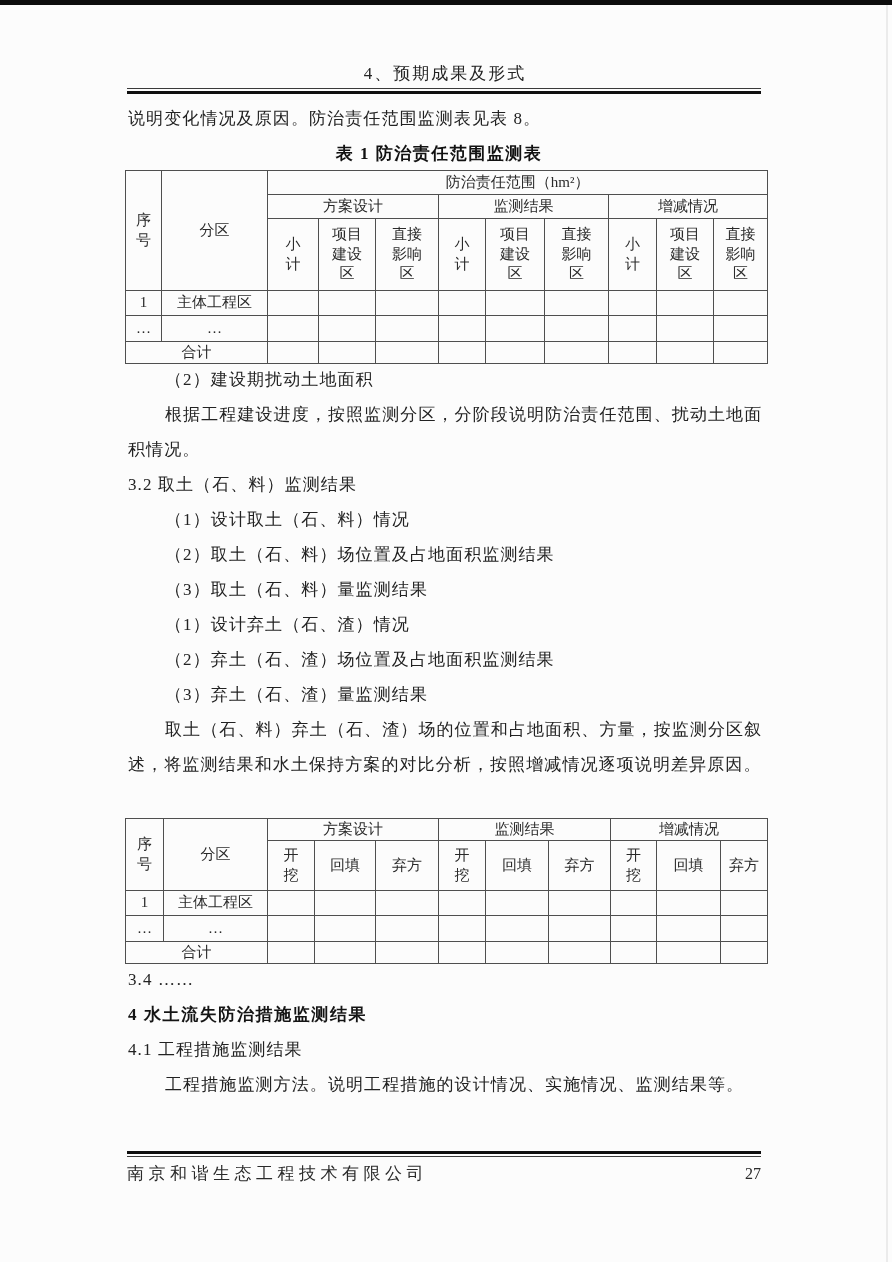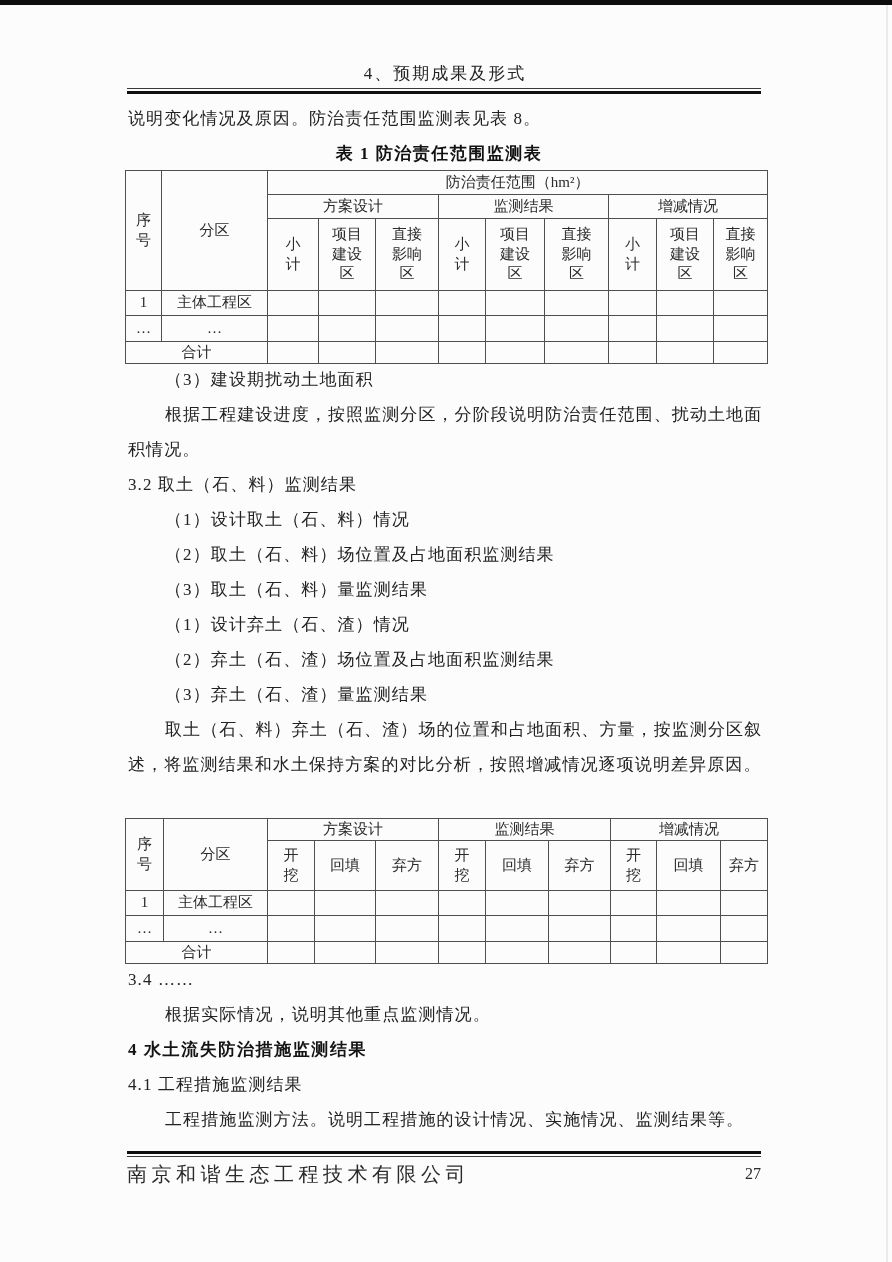--- a/index.html
+++ b/index.html
@@ -64,21 +64,21 @@
   .t2 tr.rt td{height:21px;}
 
   
   .footer-rule{position:absolute;left:127px;top:1151px;width:634px;}
   .footer-rule .thick{height:3px;background:#0f0f0f;margin-bottom:2px;}
   .footer-rule .thin{height:1px;background:#3a3a3a;}
   .footer-row{
     position:absolute;left:127px;top:1161px;width:634px;height:26px;line-height:26px;
     display:flex;justify-content:space-between;align-items:center;
   }
-  .footer-company{font-size:20px;letter-spacing:4.5px;color:#2a2a2a;}
+  .footer-company{font-size:17px;letter-spacing:4.5px;color:#2a2a2a;}
   .footer-page{font-size:16px;color:#2a2a2a;}
 </style>
 </head>
 <body>
 
 <div class="top-bar"></div>
 <div class="edge-right"></div>
 
 <div class="header-title">4、预期成果及形式</div>
 <div class="header-rule">
@@ -177,21 +177,21 @@
         <td></td>
         <td></td>
     <td></td>
         <td></td>
         <td></td>
   </tr>
 </tbody>
   </table>
 
 <div class="lines-a">
-  <div class="line indent">（3）建设期扰动土地面积</div>
+  <div class="line indent">（2）建设期扰动土地面积</div>
   <div class="line indent">根据工程建设进度，按照监测分区，分阶段说明防治责任范围、扰动土地面</div>
   <div class="line">积情况。</div>
   <div class="line">3.2 取土（石、料）监测结果</div>
   <div class="line indent">（1）设计取土（石、料）情况</div>
   <div class="line indent">（2）取土（石、料）场位置及占地面积监测结果</div>
   <div class="line indent">（3）取土（石、料）量监测结果</div>
   <div class="line indent">（1）设计弃土（石、渣）情况</div>
   <div class="line indent">（2）弃土（石、渣）场位置及占地面积监测结果</div>
   <div class="line indent">（3）弃土（石、渣）量监测结果</div>
   <div class="line indent">取土（石、料）弃土（石、渣）场的位置和占地面积、方量，按监测分区叙</div>
@@ -271,21 +271,20 @@
         <td></td>
     <td></td>
         <td></td>
         <td></td>
   </tr>
 </tbody>
   </table>
 
 <div class="lines-b">
   <div class="line">3.4 ……</div>
-  <div class="line indent">根据实际情况，说明其他重点监测情况。</div>
   <div class="line bold">4 水土流失防治措施监测结果</div>
   <div class="line">4.1 工程措施监测结果</div>
   <div class="line indent">工程措施监测方法。说明工程措施的设计情况、实施情况、监测结果等。</div>
 </div>
 
 <div class="footer-rule">
   <div class="thick"></div>
   <div class="thin"></div>
 </div>
 <div class="footer-row">

